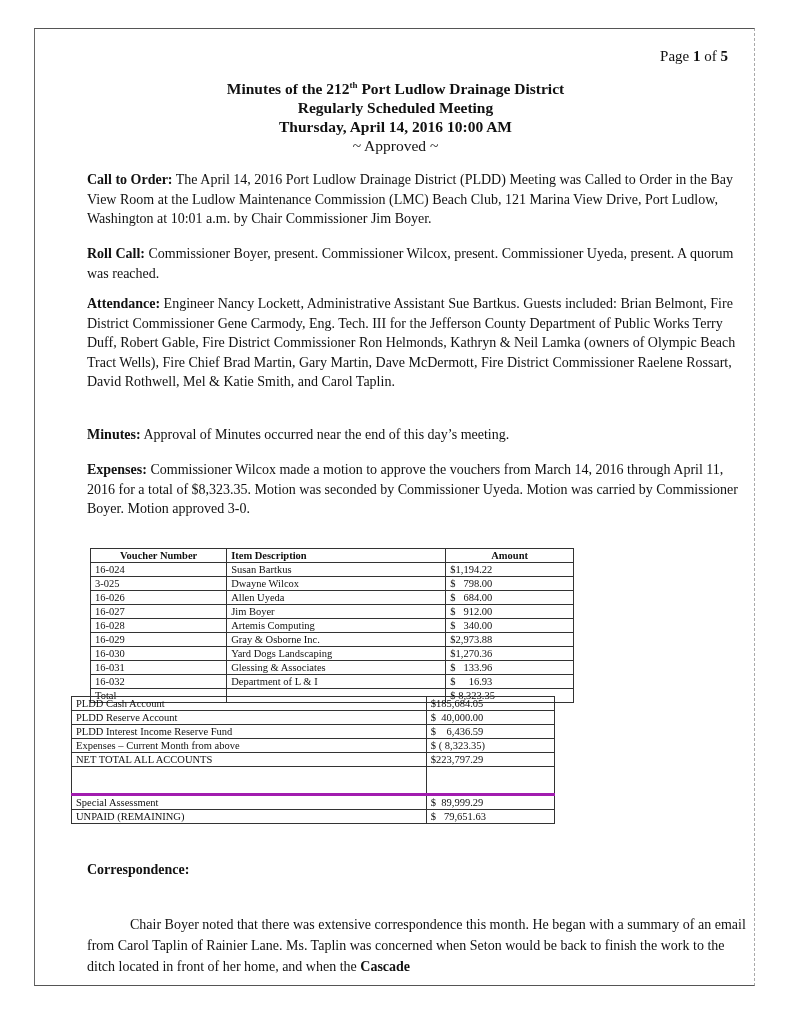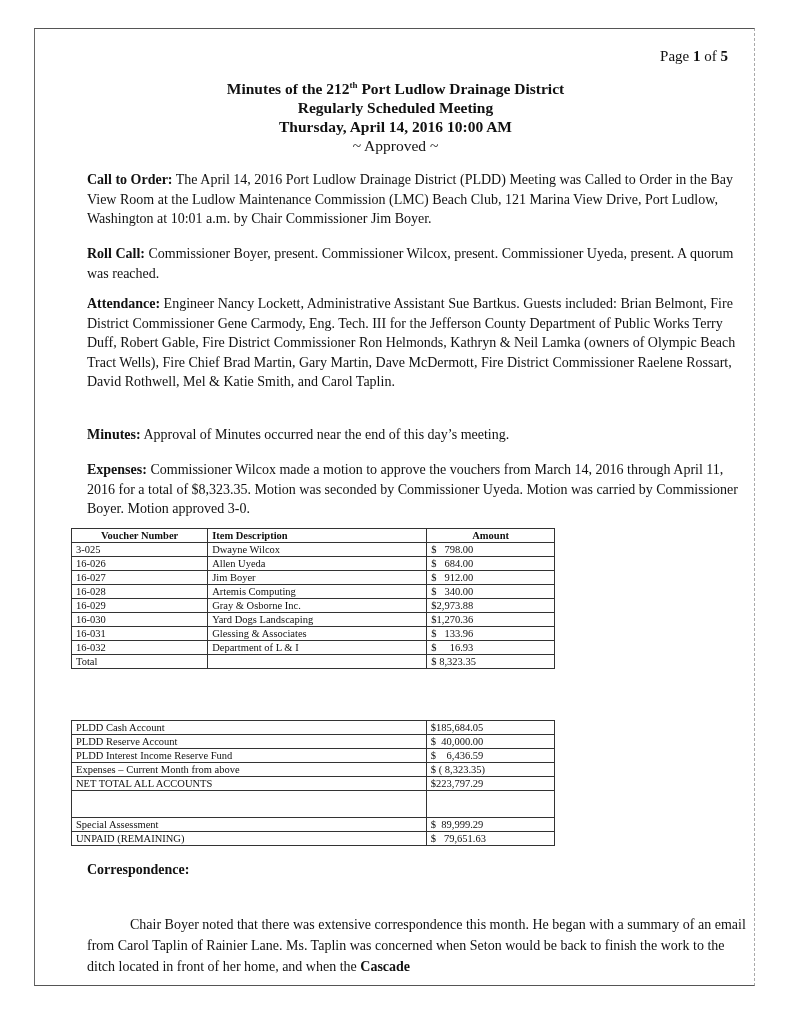--- a/index.html
+++ b/index.html
@@ -17,21 +17,21 @@
   .para { position: absolute; left: 79px; width: 660px; font-size: 14px; line-height: 19.5px; margin-left: 8px; }
   .para b { font-weight: bold; }
   table.ledger { position: absolute; left: 71px; width: 484px; border-collapse: collapse;
                  font-size: 10.5px; line-height: 13px; }
   table.ledger td, table.ledger th { border: 1px solid #333; padding: 0 4px; height: 13px; white-space: nowrap; }
   table.ledger th { font-weight: bold; text-align: center; }
   table.ledger th.left { text-align: left; }
   .c1 { width: 128px; } .c2 { width: 212px; } .c3 { width: 120px; }
   .a1 { width: 348px; } .a2 { width: 120px; }
   tr.spacer td { height: 26px; }
-  tr.thick td { border-top: 1px solid #a21caf; }
+  tr.thick td { border-top: 3px solid #a21caf; }
   .indent { text-indent: 43px; }
 </style>
 </head>
 <body>
 
 <div class="frame"></div>
 
 <div class="page-num"><span>Page </span><b>1</b><span> of </span><b>5</b></div>
 
 <div class="title-block">
@@ -44,27 +44,32 @@
 <div class="para" style="top:170px;"><b>Call to Order:</b><span> The April 14, 2016 Port Ludlow Drainage District (PLDD) Meeting was Called to Order in the Bay View Room at the Ludlow Maintenance Commission (LMC) Beach Club, 121 Marina View Drive, Port Ludlow, Washington at 10:01 a.m. by Chair Commissioner Jim Boyer.</span></div>
 
 <div class="para" style="top:244px;"><b>Roll Call:</b><span> Commissioner Boyer, present.  Commissioner Wilcox, present.  Commissioner Uyeda, present.  A quorum was reached.</span></div>
 
 <div class="para" style="top:294px;"><b>Attendance:</b><span> Engineer Nancy Lockett, Administrative Assistant Sue Bartkus.  Guests included: Brian Belmont, Fire District Commissioner Gene Carmody, Eng. Tech. III for the Jefferson County Department of Public Works Terry Duff, Robert Gable, Fire District Commissioner Ron Helmonds, Kathryn &amp; Neil Lamka (owners of Olympic Beach Tract Wells), Fire Chief Brad Martin, Gary Martin, Dave McDermott, Fire District Commissioner Raelene Rossart, David Rothwell, Mel &amp; Katie Smith, and Carol Taplin.</span></div>
 
 <div class="para" style="top:425px;"><b>Minutes:</b><span> Approval of Minutes occurred near the end of this day’s meeting.</span></div>
 
 <div class="para" style="top:460px;"><b>Expenses:</b><span> Commissioner Wilcox made a motion to approve the vouchers from March 14, 2016 through April 11, 2016 for a total of $8,323.35.  Motion was seconded by Commissioner Uyeda.  Motion was carried by Commissioner Boyer.  Motion approved 3-0.</span></div>
 
-<table class="ledger" style="top:528px;">
+<table class="ledger" style="top:548px;margin-left:19px;">
   <tbody>
       <tr>
     <th class="c1">Voucher Number</th>
     <th class="c2 left">Item Description</th>
     <th class="c3">Amount</th>
   </tr>
+  <tr>
+        <td>16-024</td>
+        <td>Susan Bartkus</td>
+        <td>$1,194.22</td>
+      </tr>
   <tr>
         <td>3-025</td>
         <td>Dwayne Wilcox</td>
         <td style="white-space:pre">$   798.00</td>
       </tr>
   <tr>
         <td>16-026</td>
         <td>Allen Uyeda</td>
         <td style="white-space:pre">$   684.00</td>
       </tr>
@@ -99,21 +104,21 @@
         <td style="white-space:pre">$     16.93</td>
       </tr>
   <tr>
         <td>Total</td>
         <td></td>
         <td>$ 8,323.35</td>
       </tr>
 </tbody>
   </table>
 
-<table class="ledger" style="top:720px;">
+<table class="ledger" style="top:696px;">
   <tbody>
       <tr>
         <td class="a1">PLDD Cash Account</td>
         <td class="a2" style="white-space:pre">$185,684.05</td>
       </tr>
   <tr>
         <td>PLDD Reserve Account</td>
         <td style="white-space:pre">$  40,000.00</td>
       </tr>
   <tr>

